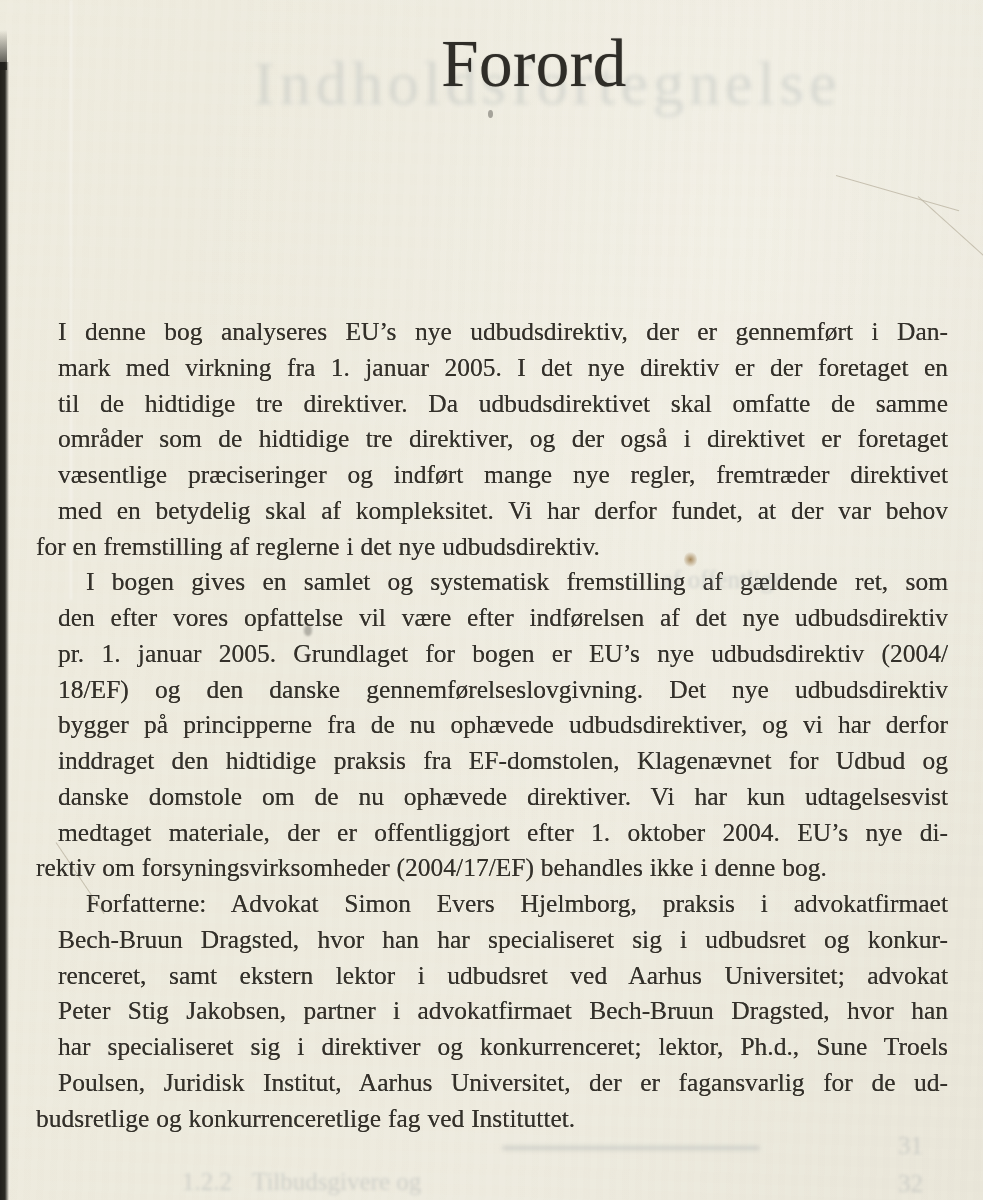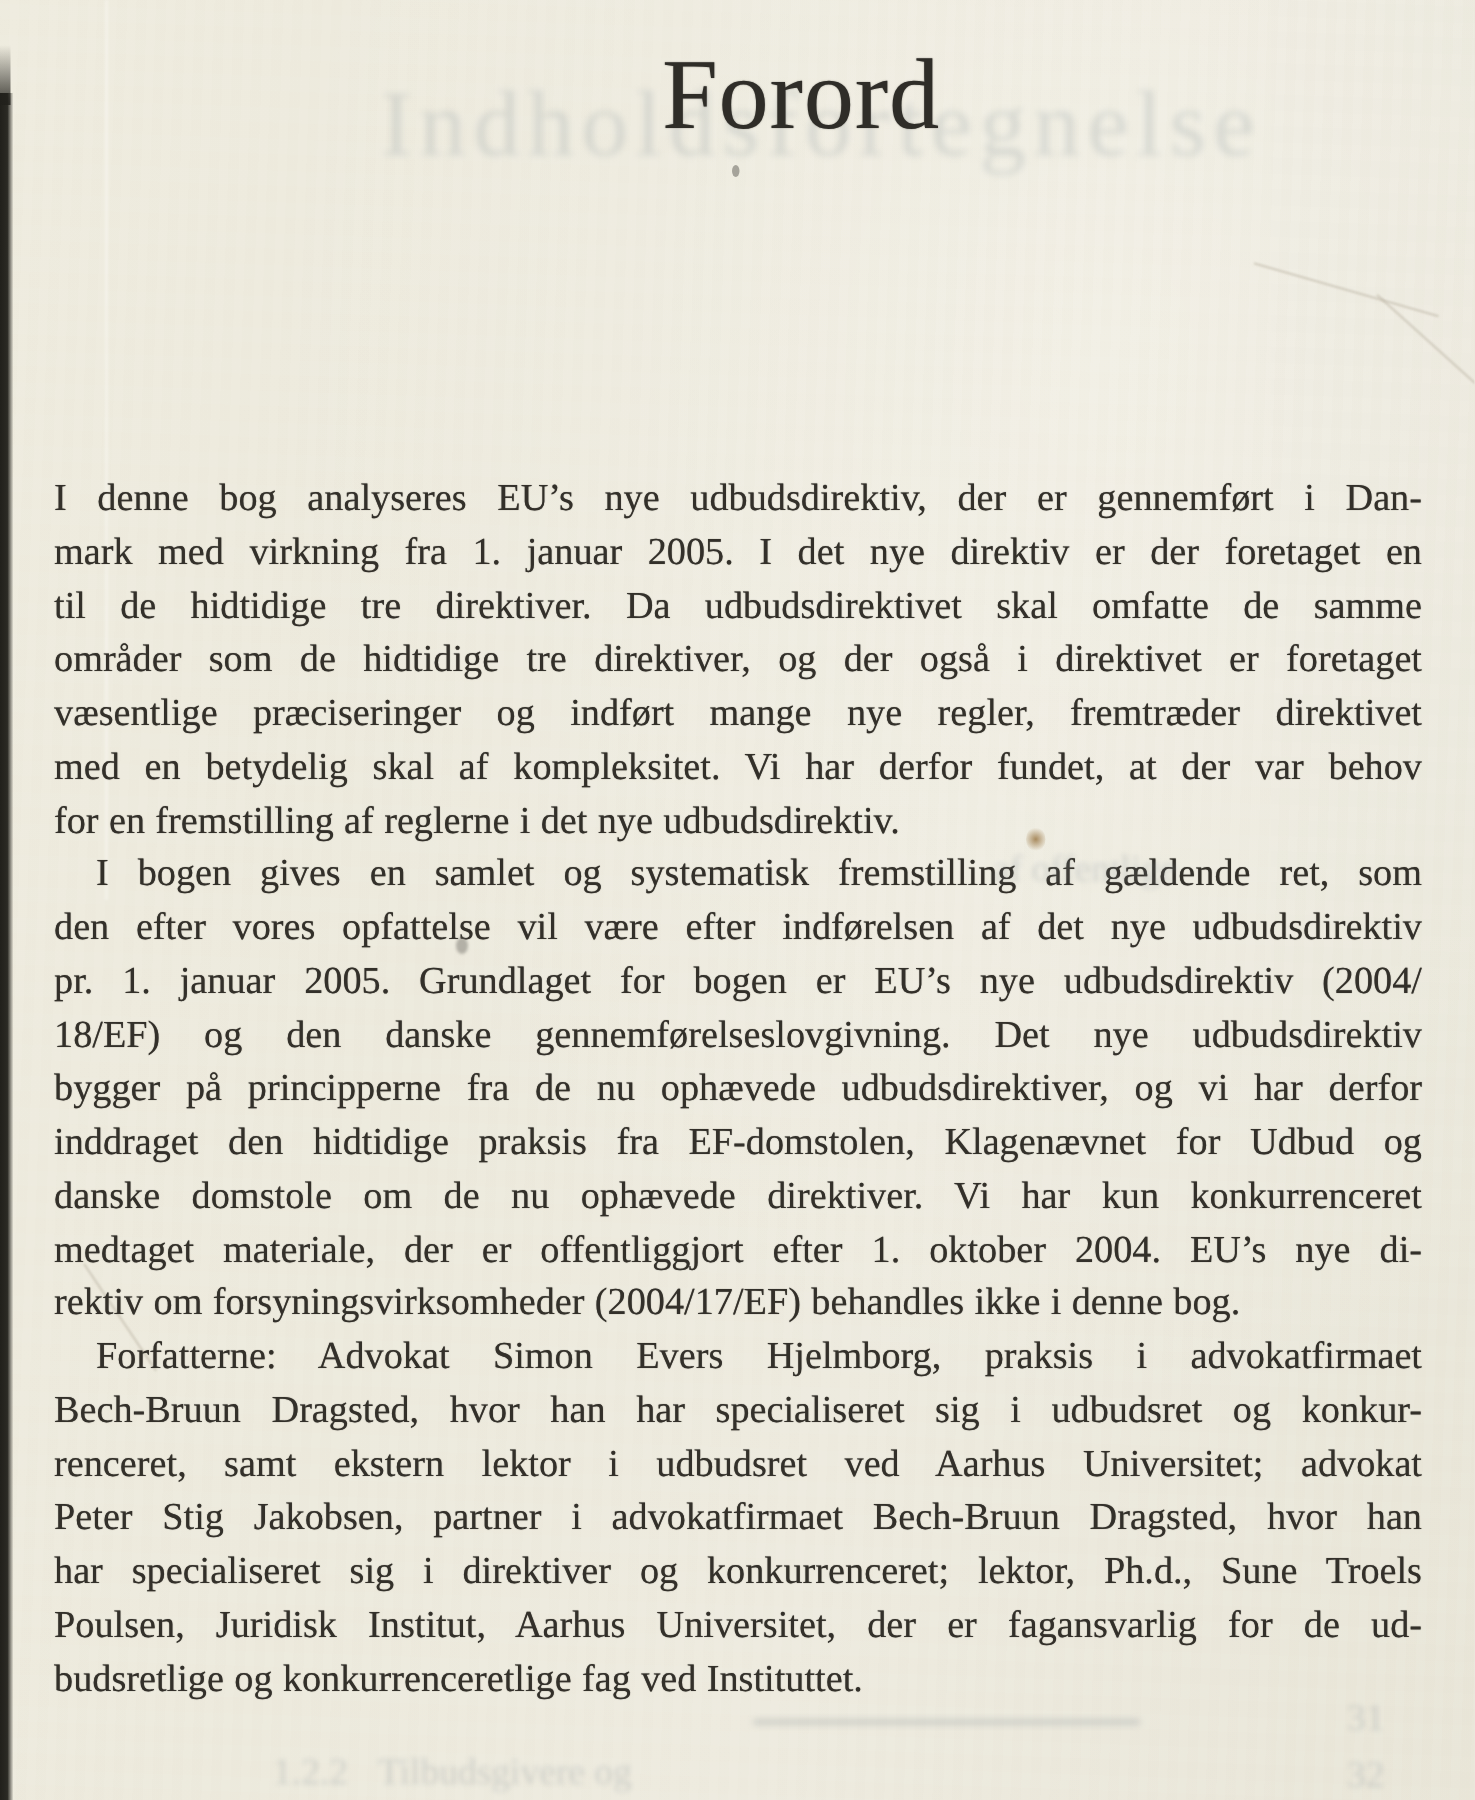--- a/index.html
+++ b/index.html
@@ -51,21 +51,21 @@
   .title-dot{
     position:absolute;left:488px;top:110px;width:5px;height:8px;border-radius:50%;
     background:rgba(105,103,96,.55);filter:blur(.5px);
   }
   .textblock{position:absolute;left:36px;top:314px;width:912px;}
   .line{
     line-height:35.75px;font-size:25.5px;color:#33302a;
     text-shadow:0 0 .6px rgba(51,48,42,.75);
     word-spacing:.5px;
   }
-  .jl{text-align:justify;text-align-last:justify;}
+  .jl{text-align:justify;text-align-last:justify;margin-left:22px;}
   .ll{text-align:left;}
   .ind{text-indent:28px;}
   .stain-brown{
     position:absolute;left:684px;top:551px;width:13px;height:17px;border-radius:50%;
     background:radial-gradient(circle,rgba(156,122,72,.85) 0%,rgba(156,122,72,0) 72%);
   }
   .speck-gray{
     position:absolute;left:304px;top:625px;width:8px;height:11px;border-radius:50%;
     background:rgba(122,120,112,.5);filter:blur(1px);
   }
@@ -108,21 +108,21 @@
     <div class="line jl">væsentlige præciseringer og indført mange nye regler, fremtræder direktivet</div>
     <div class="line jl">med en betydelig skal af kompleksitet. Vi har derfor fundet, at der var behov</div>
     <div class="line ll">for en fremstilling af reglerne i det nye udbudsdirektiv.</div>
 
     <div class="line jl ind">I bogen gives en samlet og systematisk fremstilling af gældende ret, som</div>
     <div class="line jl">den efter vores opfattelse vil være efter indførelsen af det nye udbudsdirektiv</div>
     <div class="line jl">pr. 1. januar 2005. Grundlaget for bogen er EU’s nye udbudsdirektiv (2004/</div>
     <div class="line jl">18/EF) og den danske gennemførelseslovgivning. Det nye udbudsdirektiv</div>
     <div class="line jl">bygger på principperne fra de nu ophævede udbudsdirektiver, og vi har derfor</div>
     <div class="line jl">inddraget den hidtidige praksis fra EF-domstolen, Klagenævnet for Udbud og</div>
-    <div class="line jl">danske domstole om de nu ophævede direktiver. Vi har kun konkurrenceret</div>
+    <div class="line jl">danske domstole om de nu ophævede direktiver. Vi har kun udtagelsesvist</div>
     <div class="line jl">medtaget materiale, der er offentliggjort efter 1. oktober 2004. EU’s nye di-</div>
     <div class="line ll">rektiv om forsyningsvirksomheder (2004/17/EF) behandles ikke i denne bog.</div>
 
     <div class="line jl ind">Forfatterne: Advokat Simon Evers Hjelmborg, praksis i advokatfirmaet</div>
     <div class="line jl">Bech-Bruun Dragsted, hvor han har specialiseret sig i udbudsret og konkur-</div>
     <div class="line jl">renceret, samt ekstern lektor i udbudsret ved Aarhus Universitet; advokat</div>
     <div class="line jl">Peter Stig Jakobsen, partner i advokatfirmaet Bech-Bruun Dragsted, hvor han</div>
     <div class="line jl">har specialiseret sig i direktiver og konkurrenceret; lektor, Ph.d., Sune Troels</div>
     <div class="line jl">Poulsen, Juridisk Institut, Aarhus Universitet, der er fagansvarlig for de ud-</div>
     <div class="line ll">budsretlige og konkurrenceretlige fag ved Instituttet.</div>

